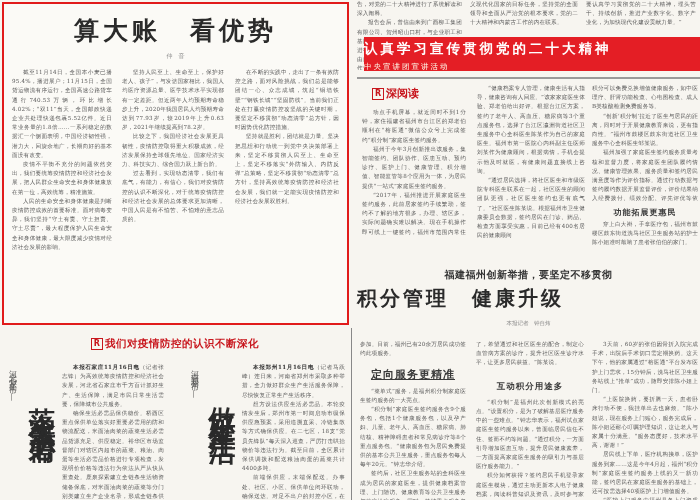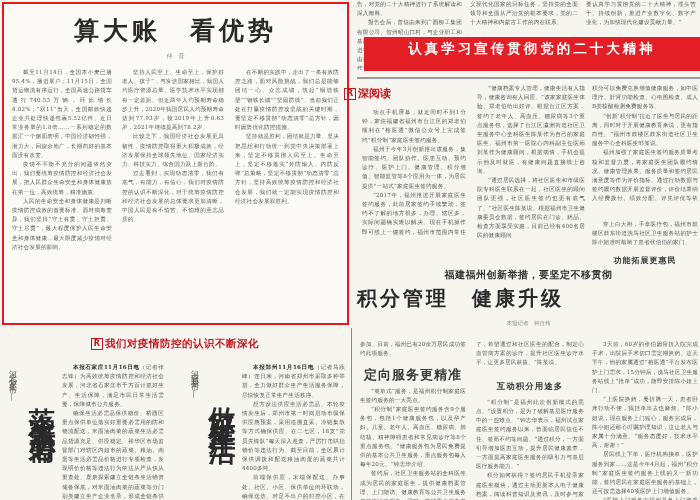--- a/index.html
+++ b/index.html
@@ -5,24 +5,24 @@
 *{margin:0;padding:0;box-sizing:border-box;}
 html,body{width:700px;height:500px;overflow:hidden;background:#f7f5f0;}
 body{position:relative;font-family:"DejaVu Serif",serif;color:#3a3a3a;}
 .abs{position:absolute;}
 .body-text{font-size:5.6px;line-height:9.2px;color:#5a5a5a;text-align:justify;letter-spacing:0.2px;text-indent:11px;}
 .body-text p{margin:0;}
 .red-box{left:2px;top:2px;width:347px;height:323px;border:2.5px solid #e11b1b;background:#fbfaf6;}
 .h1{font-family:"DejaVu Sans",sans-serif;font-weight:bold;color:#2a2a2a;letter-spacing:4px;}
 .section-head{font-family:"DejaVu Sans",sans-serif;font-weight:bold;color:#c8161d;}
 .r-icon{display:inline-block;width:12px;height:12px;border:1.5px solid #c8161d;color:#c8161d;font-size:8px;line-height:9px;text-align:center;font-weight:bold;margin-right:2px;vertical-align:middle;}
-.banner{left:364px;top:37px;width:336px;height:34px;background:#e41e25;color:#fff;text-align:center;font-family:"DejaVu Sans",sans-serif;}
+.banner{left:364px;top:37px;width:336px;height:34px;background:#e41e25;color:#fff;font-family:"DejaVu Sans",sans-serif;}
 .divider{background:#9a9a9a;height:1.5px;}
 .vdiv{width:1px;background:#c9c9c9;}
-.sub-h{font-family:"DejaVu Sans",sans-serif;font-weight:bold;color:#3a3a3a;text-align:center;margin-top:48px;}
+.sub-h{font-family:"DejaVu Sans",sans-serif;font-weight:bold;color:#3a3a3a;text-align:center;}
 .vert{writing-mode:vertical-rl;font-family:"DejaVu Serif",serif;}
 .big-vert{writing-mode:vertical-rl;font-family:"DejaVu Sans",sans-serif;font-weight:bold;color:#2a2a2a;font-size:27px;letter-spacing:6px;}
 </style>
 </head>
 <body>
 
 <div class="abs red-box"></div>
 <div class="abs h1" style="left:2px;top:14px;width:347px;text-align:center;font-size:25px;white-space:pre;">算大账　看优势</div>
 <div class="abs" style="left:2px;top:52px;width:347px;text-align:center;font-size:6px;color:#888;white-space:pre;">仲　音</div>
 
@@ -47,26 +47,26 @@
 </div>
 <div class="abs body-text" style="left:470px;top:0px;width:108px;height:32px;overflow:hidden;">
   <p style="text-indent:0;">义现代化国家的目标任务，坚持党的全面领导和全面从严治党的根本要求，党的二十大精神和内蒙古工作的内在联系。</p>
 </div>
 <div class="abs body-text" style="left:586px;top:0px;width:110px;height:32px;overflow:hidden;">
   <p style="text-indent:0;">要认真学习贯彻党的二十大精神，埋头苦干、持续创新，推进产业数字化、数字产业化，为加快现代化建设贡献力量。”</p>
 </div>
 
 <div class="abs banner">
   <div style="font-size:13.5px;font-weight:bold;letter-spacing:3px;margin-top:3px;">认真学习宣传贯彻党的二十大精神</div>
-  <div style="font-size:7.5px;letter-spacing:2px;margin-top:18px;color:#ffe;">中央宣讲团宣讲活动</div>
+  <div style="font-size:7.5px;letter-spacing:2px;margin-top:4px;color:#ffe;">中央宣讲团宣讲活动</div>
 </div>
 
 <div class="abs divider" style="left:357px;top:77px;width:343px;"></div>
 
-<div class="abs section-head" style="left:344px;top:86px;font-size:11px;">
+<div class="abs section-head" style="left:372px;top:86px;font-size:11px;">
   <span class="r-icon">R</span><span>深阅读</span>
 </div>
 
 <div class="abs body-text" style="left:362px;top:108px;width:104px;height:130px;overflow:hidden;">
   <p>动点手机屏幕，就近同时不到1分钟，家住福建省福州市台江区的郑老伯顺利在“榕医通”微信公众号上完成签约“积分制”家庭医生签约服务。</p>
   <p>福州于今年3月创新推出该服务，集智能签约、团队协作、医患互动、预约诊疗、医护上门、健康管理、积分增值、智能监管等8个应用为一体，为居民提供“一站式”家庭医生签约服务。</p>
   <p>“2017年，福州推进开展家庭医生签约服务，此前居家签约手续繁琐，签约不了解的地方很多，办理、辖区多，实际问题确实难以解决。现在手机操作即可线上一键签约，福州市范围内常住居民，包括居住半年以上的户籍及非户籍居民均可</p>
 </div>
 <div class="abs body-text" style="left:477px;top:84px;width:108px;height:154px;overflow:hidden;">
   <p>“健康档案专人管理，健康生活有人指导，健康咨询有人回应。”该家家庭医生体验、郑老伯给出好评。根据台江区方案，签约了老年人、高血压、糖尿病等3个重点服务包，选择了台江区瀛洲街道社区卫生服务中心全科医生陈某作为自己的家庭医生。福州市第一医院心内科副主任医师刘某作为健康顾问，根据病情，手机会提示他及时就医，有健康问题直接线上咨询。</p>
@@ -81,21 +81,21 @@
 <div class="abs body-text" style="left:592px;top:220px;width:106px;height:28px;overflow:hidden;">
   <p>穿上白大褂，手拿医疗包，福州市鼓楼区鼓东街道洗马社区卫生服务站的护士陈小姐准时敲响了患者张伯伯的家门。</p>
 </div>
 
 <div class="abs" style="left:357px;top:268px;width:343px;text-align:center;font-family:'DejaVu Serif',serif;font-weight:bold;font-size:10px;color:#333;letter-spacing:0.5px;">福建福州创新举措，要坚定不移贯彻</div>
 <div class="abs h1" style="left:357px;top:285px;width:343px;text-align:left;font-size:20px;white-space:pre;letter-spacing:3px;">积分管理　健康升级</div>
 <div class="abs" style="left:357px;top:320px;width:343px;text-align:center;font-size:5.5px;color:#888;white-space:pre;">本报记者　钟自炜</div>
 
 <div class="abs body-text" style="left:360px;top:340px;width:106px;height:160px;overflow:hidden;">
   <p style="text-indent:0;">参加。目前，福州已有20余万居民成功签约此项服务。</p>
-  <div class="sub-h" style="font-size:13px;margin:12px 0 7px;text-indent:0;letter-spacing:1px;">定向服务更精准</div>
+  <div class="sub-h" style="font-size:11px;margin:12px 0 7px;text-indent:0;letter-spacing:1px;text-decoration:underline;">定向服务更精准</div>
   <p>“菜单式”服务，是福州积分制家庭医生签约服务的一大亮点。</p>
   <p>“积分制”家庭医生签约服务含9个服务包，包括1个健康服务包，以及孕产妇、儿童、老年人、高血压、糖尿病、肺结核、精神障碍患者和常见病诊疗等8个重点服务包。“健康服务包为居民免费提供的基本公共卫生服务，重点服务包每人每年20元。”钟志华介绍。</p>
   <p>签约后，社区卫生服务站的全科医生成为居民的家庭医生，提供健康档案管理、上门随访、健康教育等公共卫生服务与临床诊疗服务。同时，签约重点服务包的居民，还可选择市县公立医院第二级医院的专家作为健康顾问</p>
 </div>
 <div class="abs body-text" style="left:476px;top:340px;width:108px;height:160px;overflow:hidden;">
   <p style="text-indent:0;">了，希望通过和社区医生的配合，制定心血管病方案的诊疗，提升社区医生诊疗水平，让更多居民获益。”陈某说。</p>
   <div class="sub-h" style="font-size:8.5px;margin:14px 0 7px;text-indent:0;letter-spacing:1px;font-family:Liberation Serif, serif;">互动积分用途多</div>
   <p>“积分制”是福州此次创新模式的亮点。“设置积分，是为了破解基层医疗服务中的一些难点。”钟志华表示，福州试点家庭医生签约服务以来，曾面临居民信任不住、签而不约等问题。“通过积分，一方面引导增加医患互动，提升居民健康素养，一方面提高家庭医生服务的吸引力与基层医疗服务能力。”</p>
   <p>积分如何获得？签约居民手机登录家庭医生模块，通过主动更新本人电子健康档案，阅读科普知识及资讯，及时参与家庭医生签约满意度评价调查，及时确认或评价履约记录等，均可获得相应积分。“积分成为居民获取的一项</p>
 </div>

